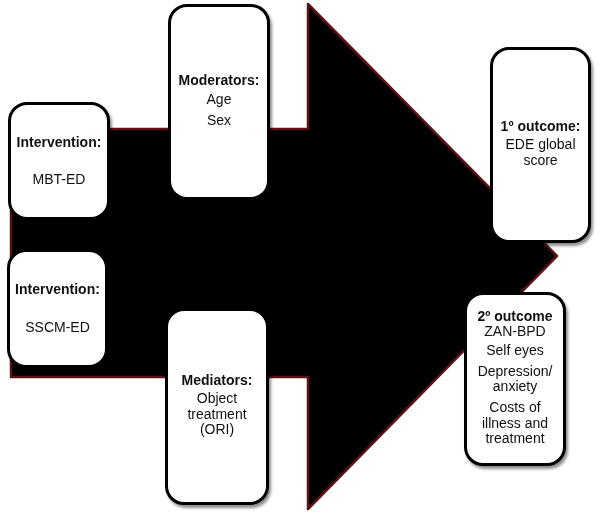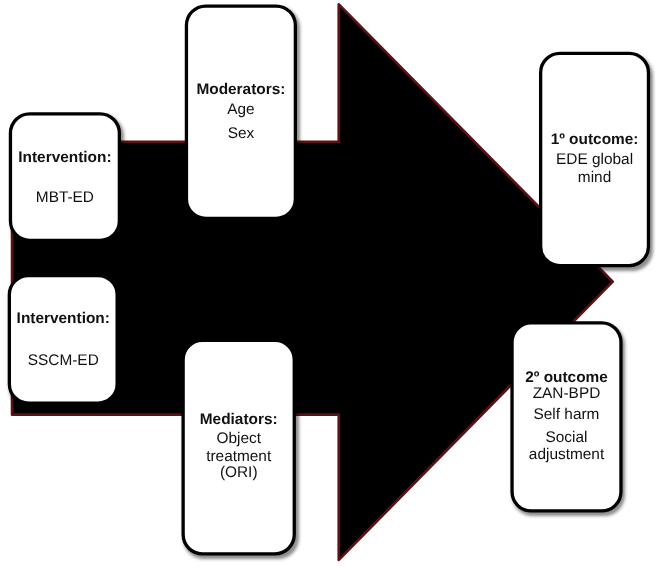--- a/index.html
+++ b/index.html
@@ -68,23 +68,24 @@
     <div class="item">Sex</div>
   </div>
 
   <div class="box" id="box-mediators">
     <div class="box-title">Mediators:</div>
     <div class="item">Object treatment (ORI)</div>
   </div>
 
   <div class="box" id="box-outcome-1">
     <div class="box-title">1º outcome:</div>
-    <div class="item">EDE global mind</div>
+    <div class="item">EDE global score</div>
   </div>
 
   <div class="box" id="box-outcome-2">
     <div class="box-title">2º outcome</div>
     <div class="tight">ZAN-BPD</div>
-    <div class="item">Self harm</div>
-    <div class="item">Social adjustment</div>
+    <div class="item">Self eyes</div>
+    <div class="item">Depression/ anxiety</div>
+    <div class="item">Costs of illness and treatment</div>
   </div>
 
 </div>
 
 </body></html>

